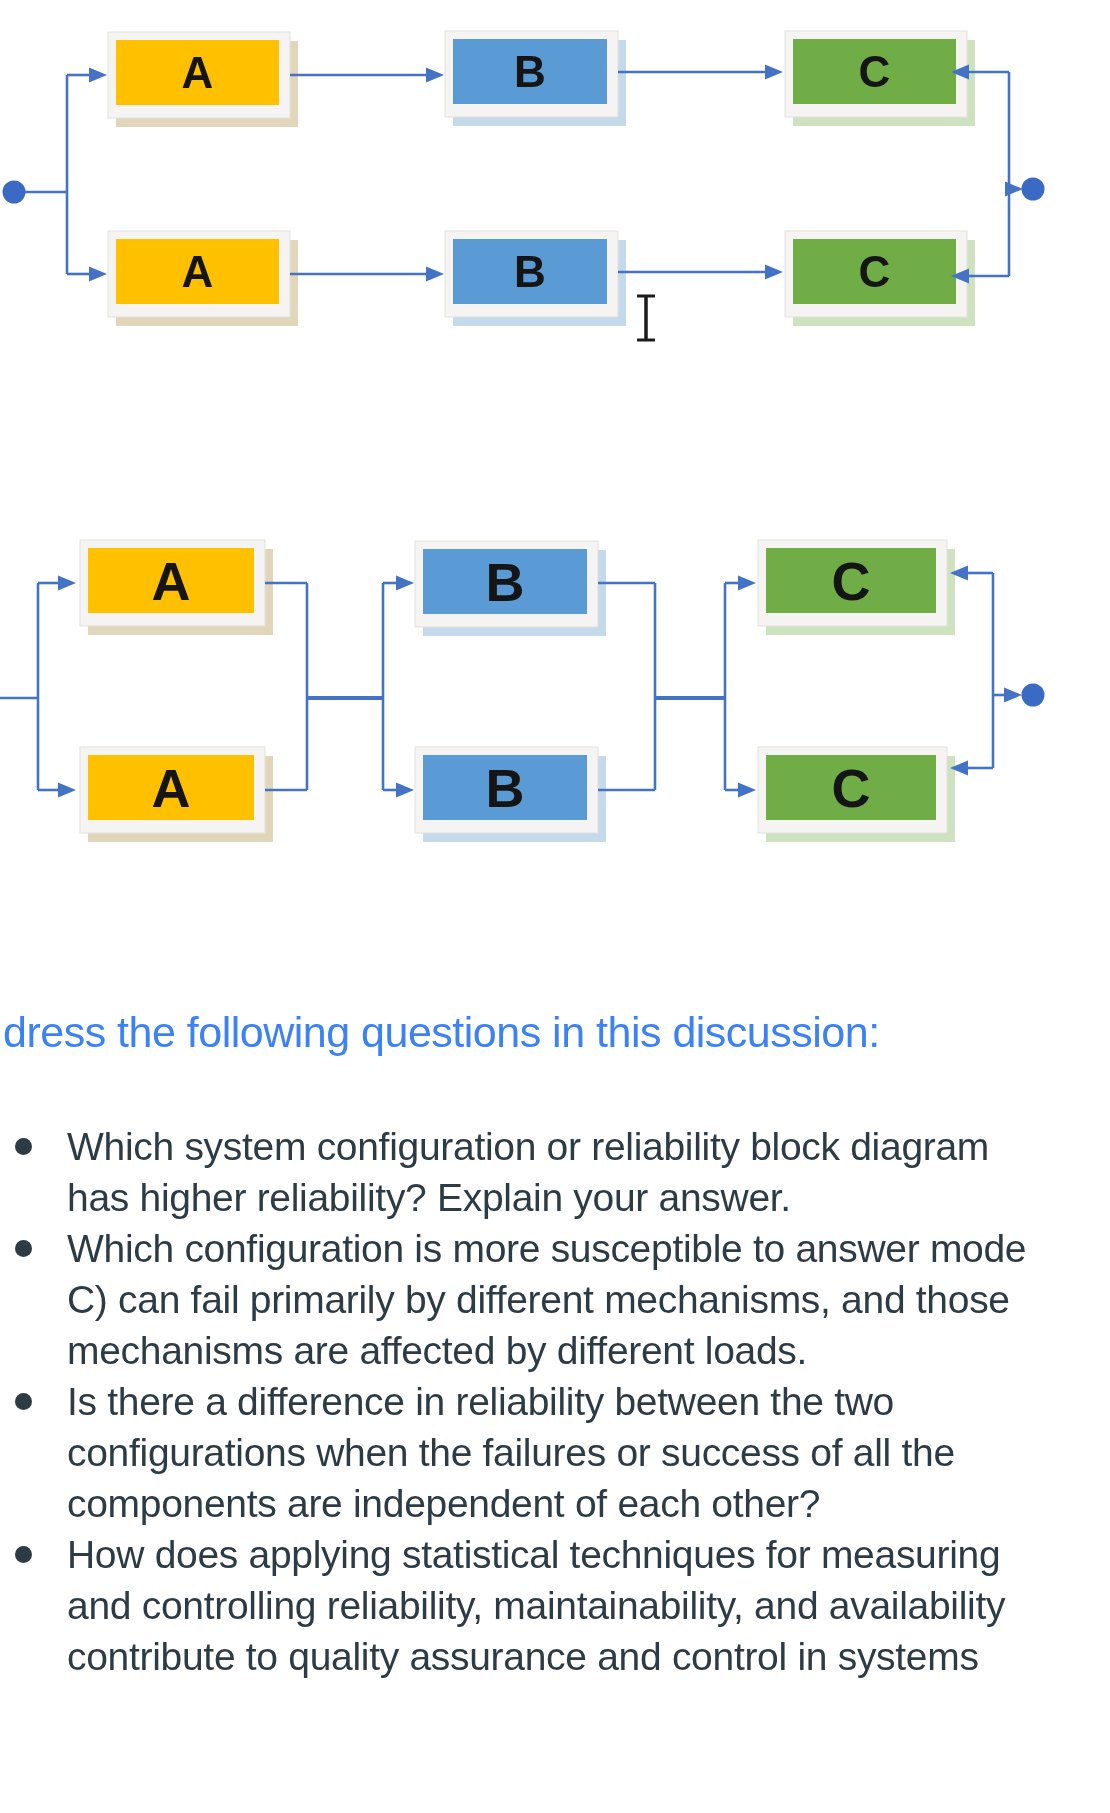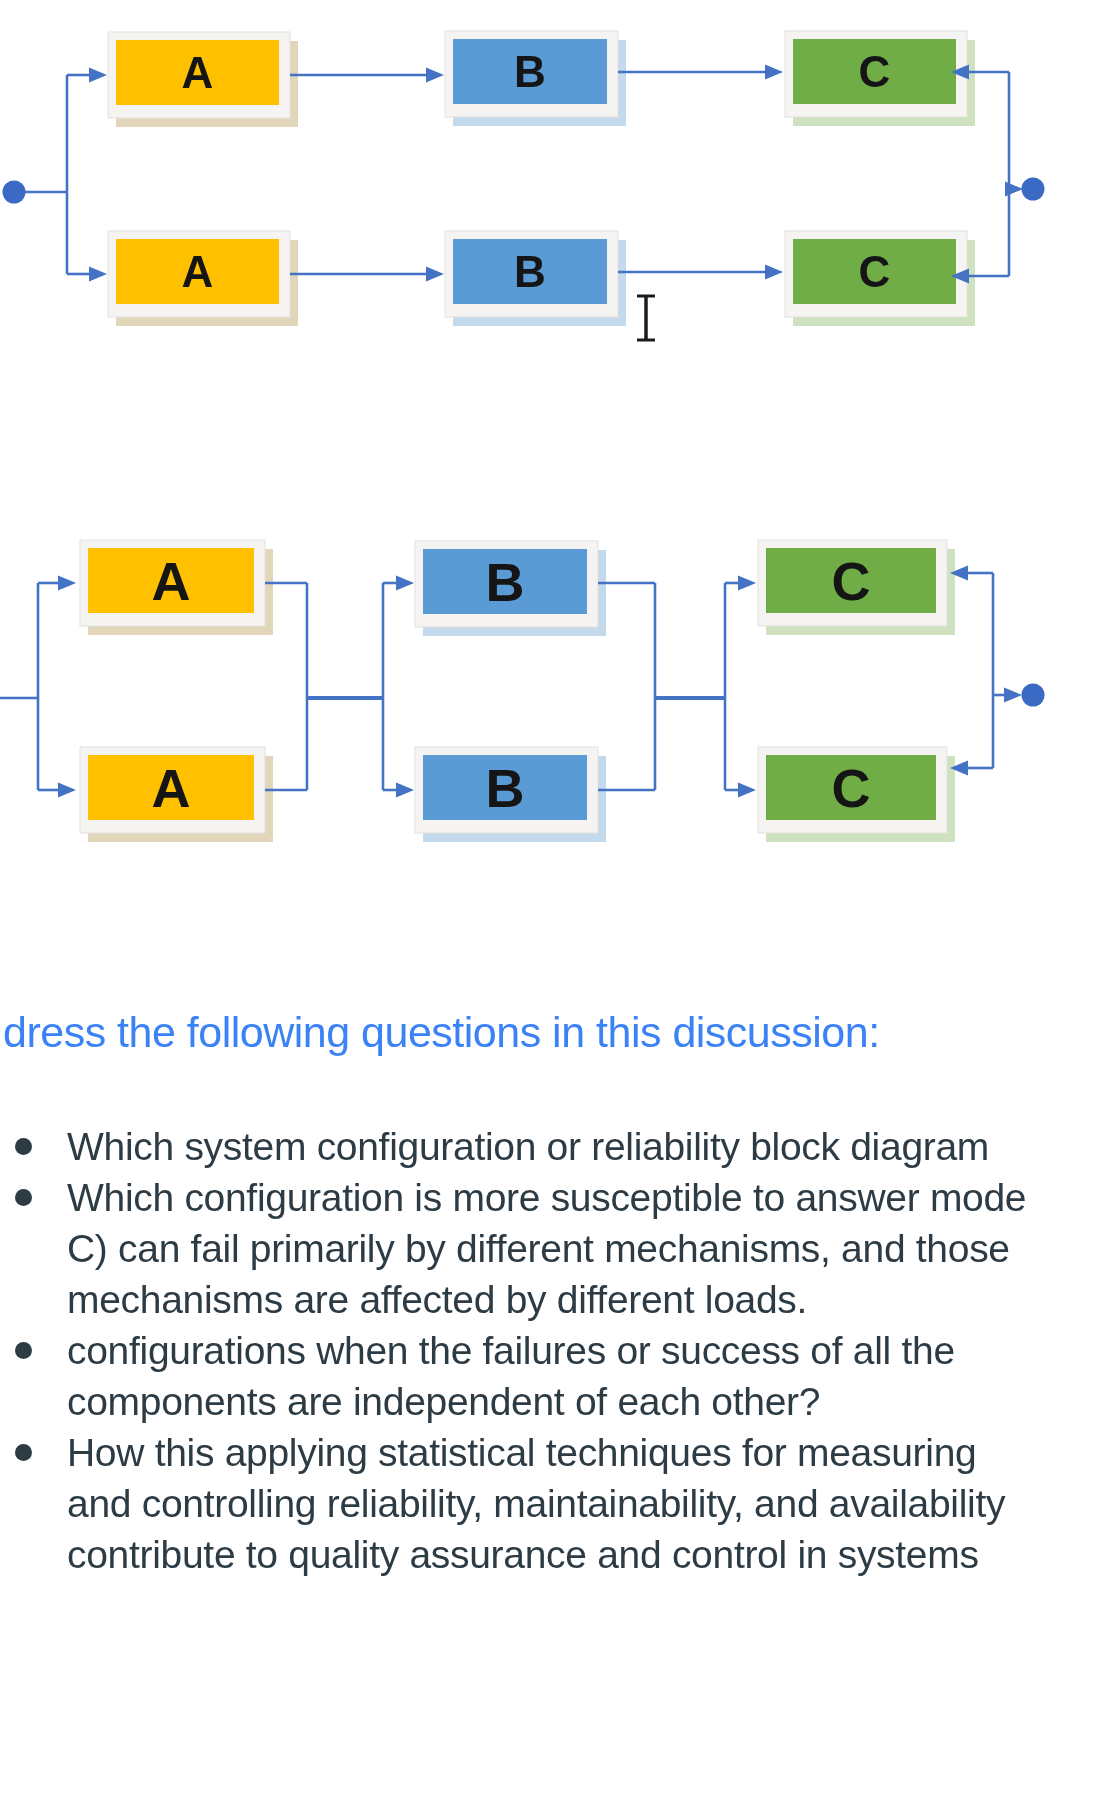--- a/index.html
+++ b/index.html
@@ -128,32 +128,34 @@
       <line x1="993" y1="573" x2="993" y2="768" stroke="#4472C4" stroke-width="2.6"></line>
       <line x1="993" y1="695" x2="1010" y2="695" stroke="#4472C4" stroke-width="2.6"></line>
       <polygon points="1022,695 1004,687.5 1004,702.5" fill="#4472C4"></polygon>
       <circle cx="1033" cy="695" r="11.5" fill="#3B6AC4"></circle>
     </svg>
   <h1 class="heading">dress the following questions in this discussion:</h1>
   <ul id="qlist" class="qlist">
       <li>
         <span class="dot"></span>
         <div class="qline">Which system configuration or reliability block diagram</div>
+        <div class="qline">has higher reliability? Explain your answer.</div>
       </li>
       <li>
         <span class="dot"></span>
         <div class="qline">Which configuration is more susceptible to answer mode</div>
         <div class="qline">C) can fail primarily by different mechanisms, and those</div>
         <div class="qline">mechanisms are affected by different loads.</div>
       </li>
       <li>
         <span class="dot"></span>
+        <div class="qline">Is there a difference in reliability between the two</div>
         <div class="qline">configurations when the failures or success of all the</div>
         <div class="qline">components are independent of each other?</div>
       </li>
       <li>
         <span class="dot"></span>
-        <div class="qline">How this applying statistical techniques for measuring</div>
+        <div class="qline">How does applying statistical techniques for measuring</div>
         <div class="qline">and controlling reliability, maintainability, and availability</div>
         <div class="qline">contribute to quality assurance and control in systems</div>
       </li>
     </ul>
 </div>
 
 </body></html>

